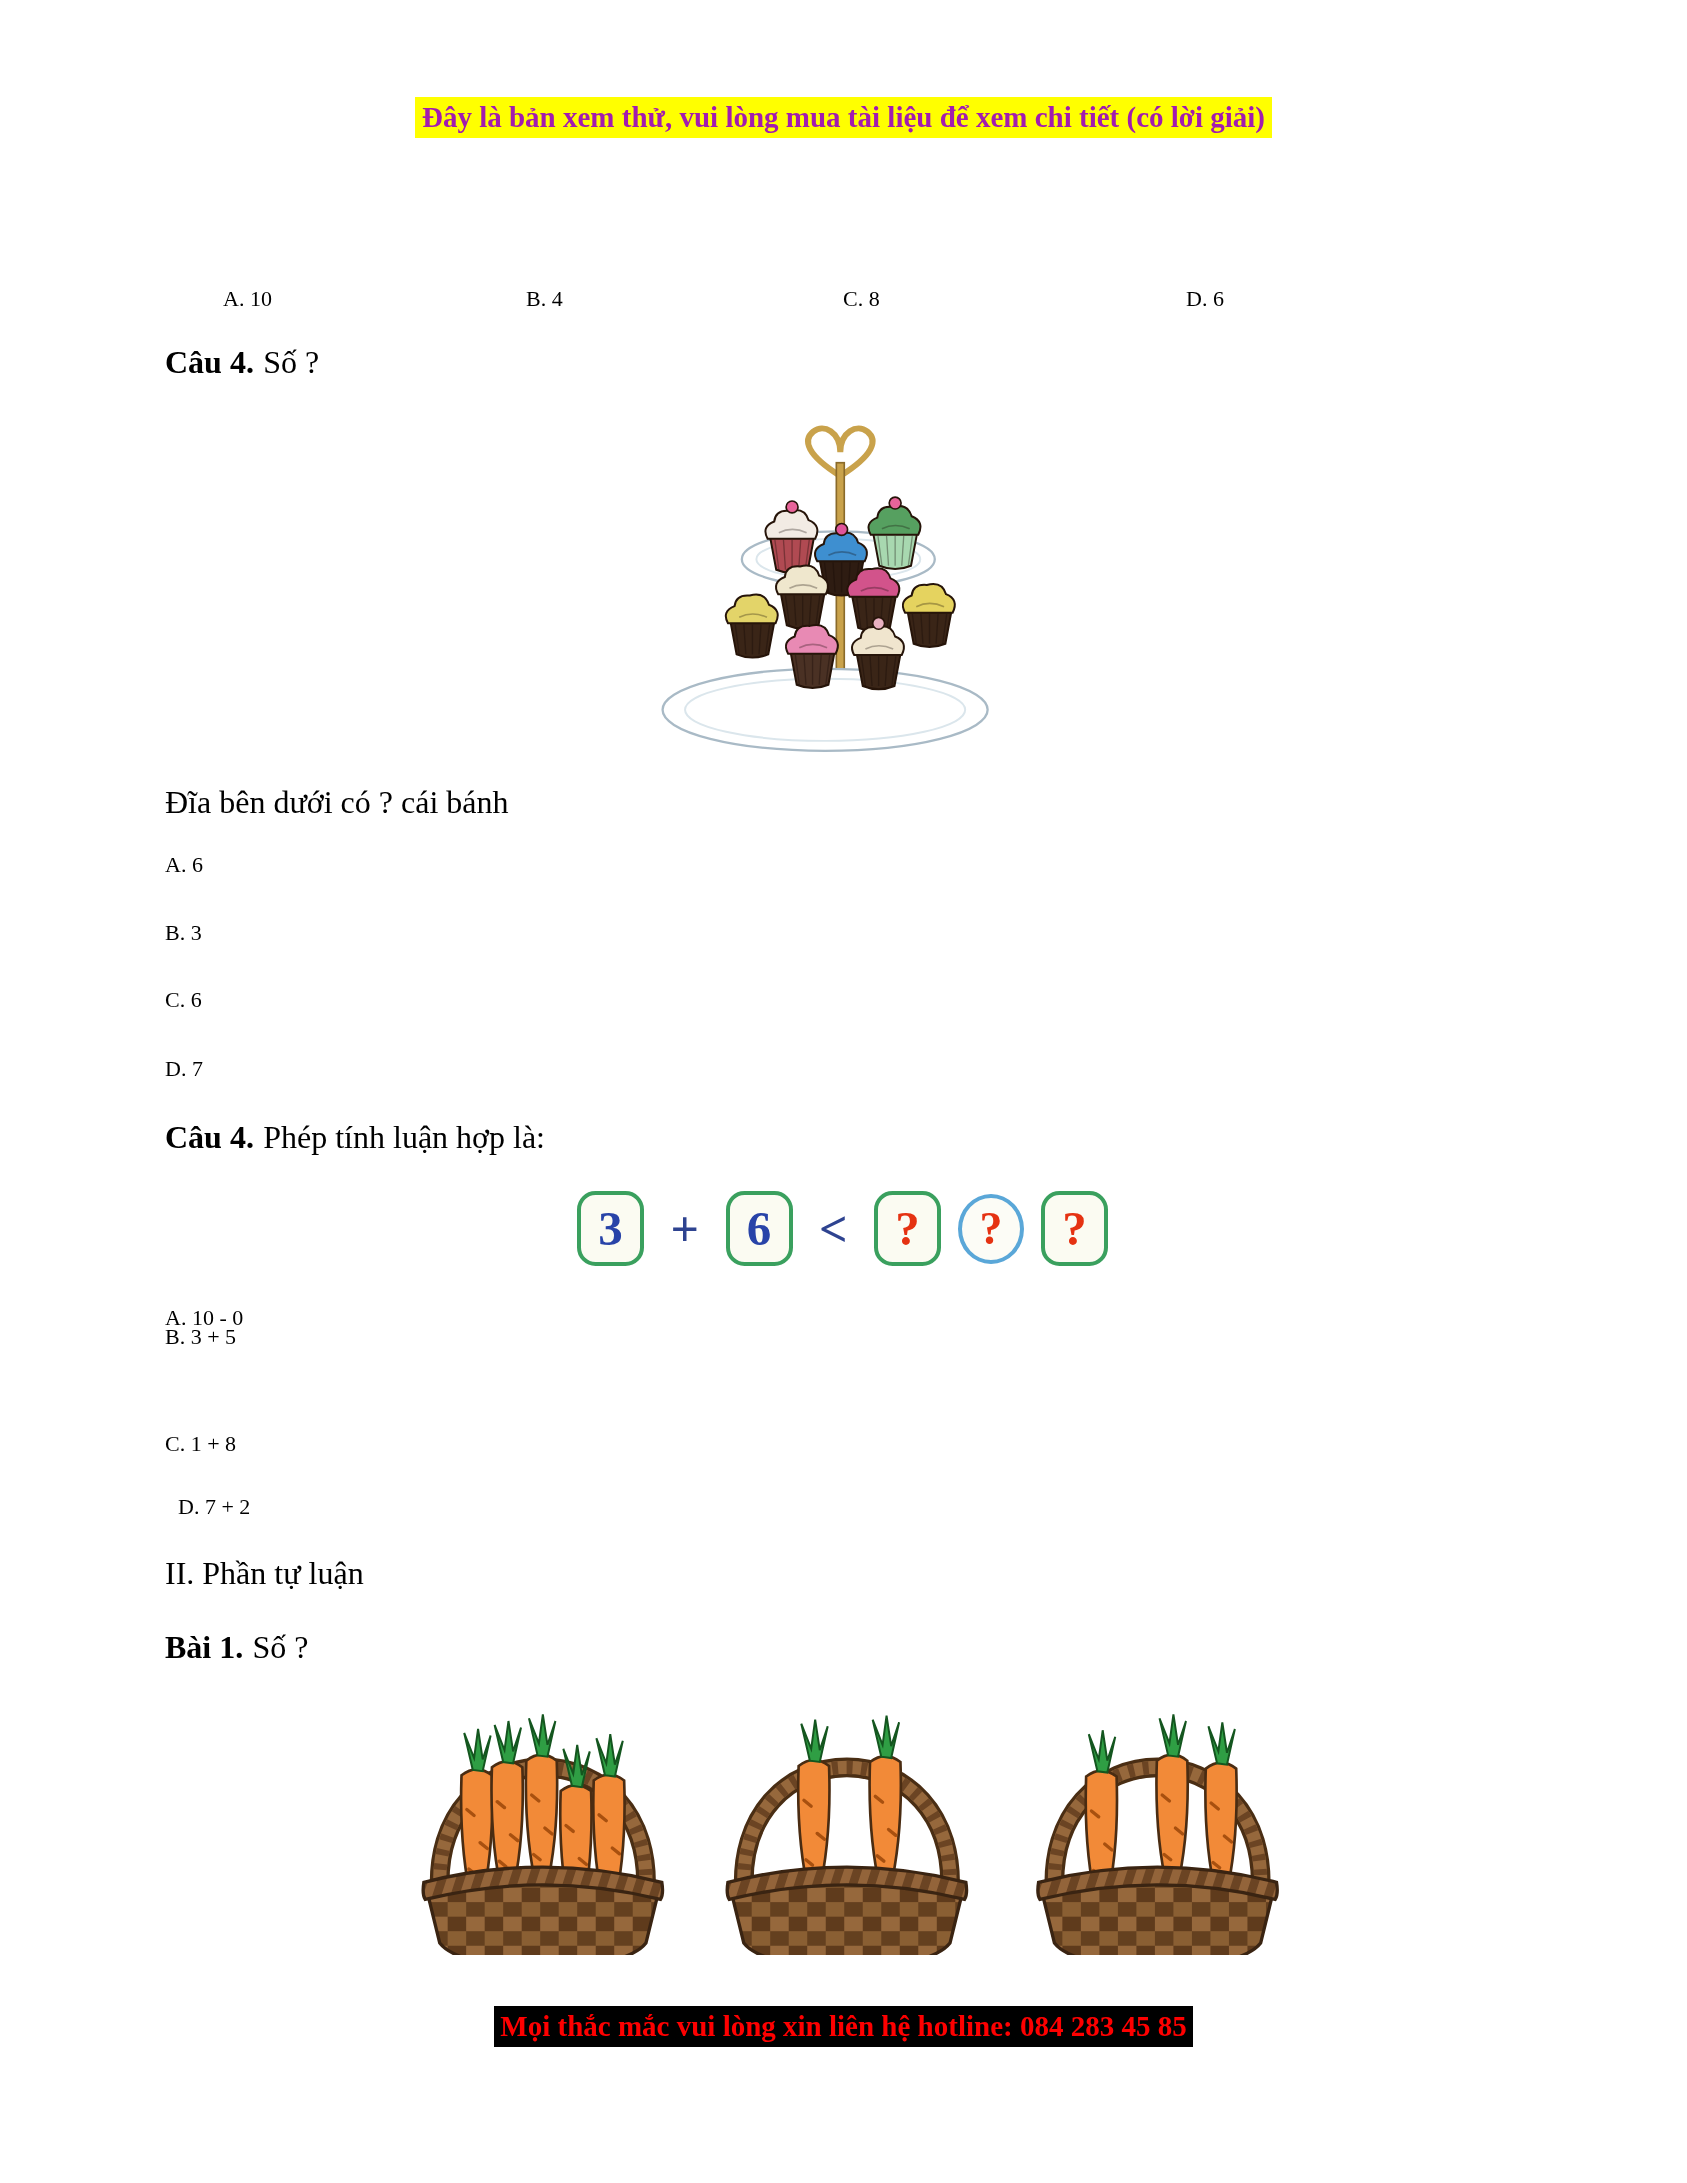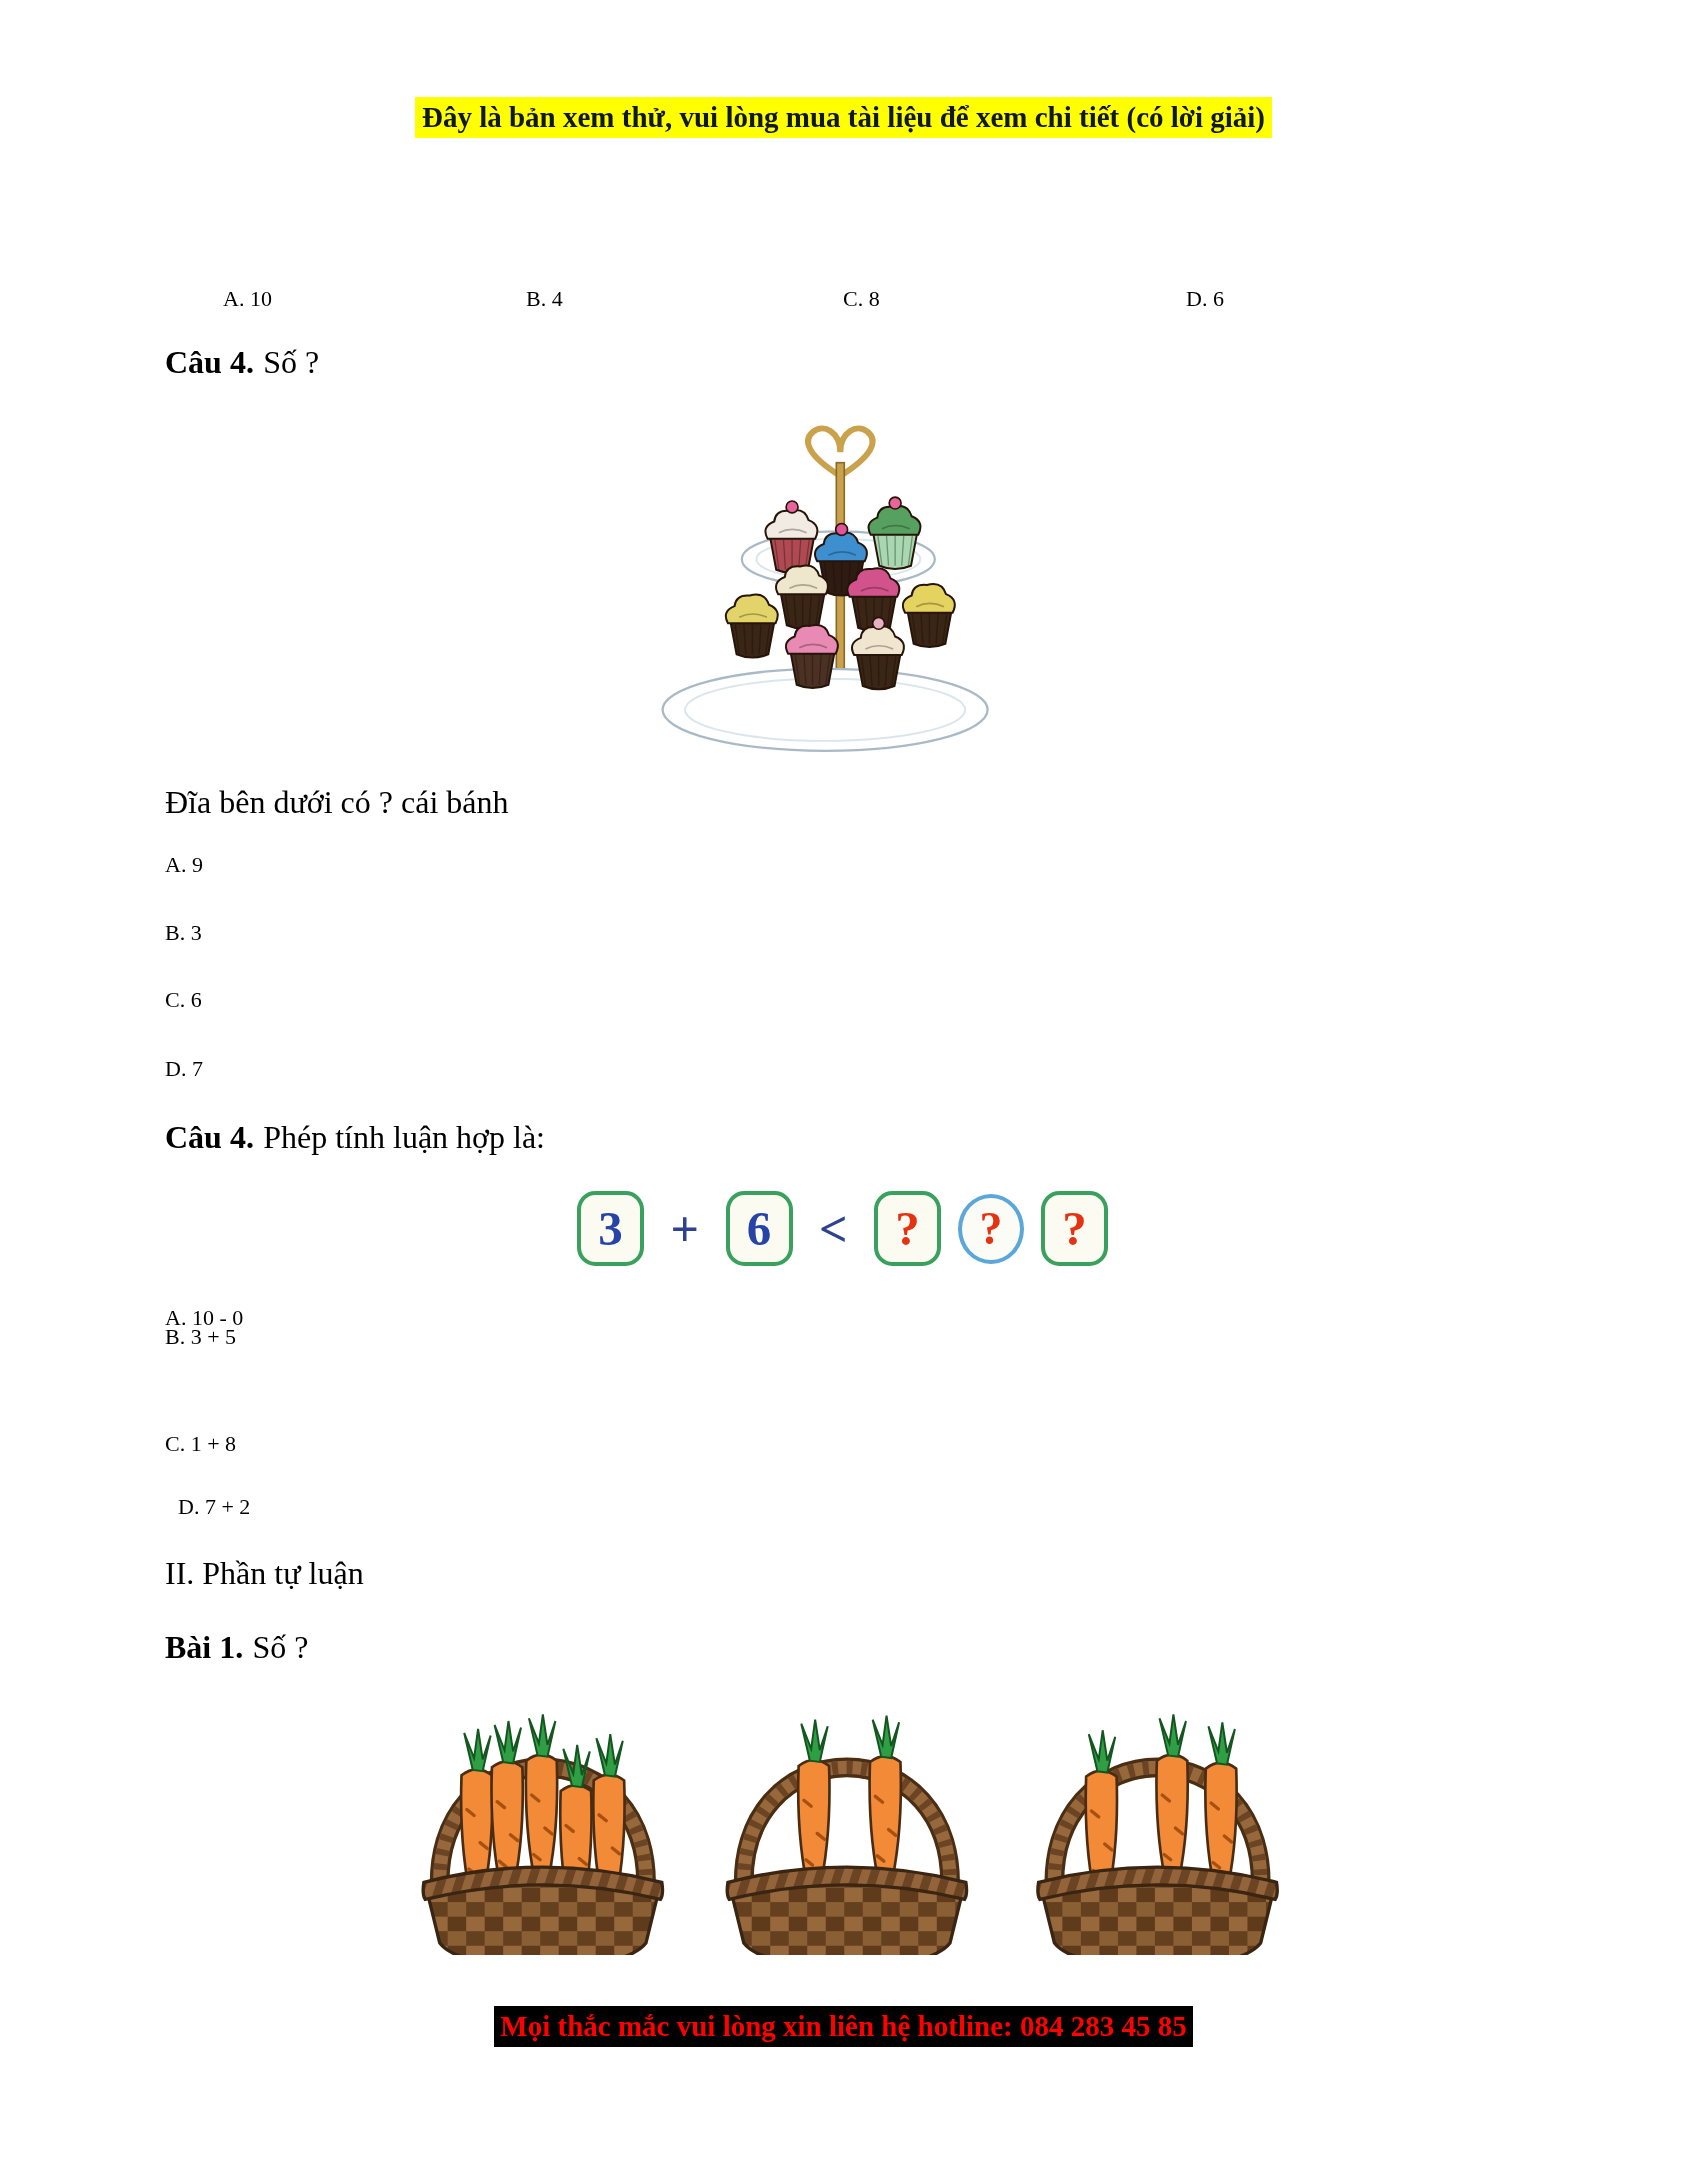--- a/index.html
+++ b/index.html
@@ -21,21 +21,21 @@
   .exp-circle{width:66px;height:70px;border:4px solid #5aa7d8;border-radius:50%;background:#fcfcf6;
            display:flex;align-items:center;justify-content:center;font-size:46px;font-weight:700;margin:0 17px}
   .exp-sign{font-size:50px;font-weight:700;color:#2e4390;margin:0 26.5px}
 </style>
 </head>
 <body>
 
 <div class="page">
 
   <div class="notice" style="top:97px">
-    <span class="hl" style="background: rgb(255, 255, 0); color: #0f172a;">Đây là bản xem thử, vui lòng mua tài liệu để xem chi tiết (có lời giải)</span>
+    <span class="hl" style="background: rgb(255, 255, 0); color: #a21caf;">Đây là bản xem thử, vui lòng mua tài liệu để xem chi tiết (có lời giải)</span>
   </div>
 
   <div>
     <span class="opt" style="left:223px;top:286px">A. 10</span>
     <span class="opt" style="left:526px;top:286px">B. 4</span>
     <span class="opt" style="left:843px;top:286px">C. 8</span>
     <span class="opt" style="left:1186px;top:286px">D. 6</span>
   </div>
 
   <div class="line" style="top:344px">
@@ -142,21 +142,21 @@
           <line x1="26" y1="3" x2="20" y2="48" stroke="rgba(20,10,5,.35)" stroke-width="2"></line>
           <path d="M-37,1 Q-47,-17 -27,-25 Q-25,-43 -4,-41 Q19,-47 25,-27 Q45,-19 35,1 Z" fill="#f0e5ce" stroke="#261409" stroke-width="3"></path>
           <path d="M-20,-8 Q0,-18 22,-8" fill="none" stroke="rgba(20,10,5,.3)" stroke-width="2.5"></path>
           <circle cx="0" cy="-47" r="9" fill="#e8b0c0" stroke="#261409" stroke-width="2.5"></circle>
         </g>
       </g>
   </svg>
 
   <div class="line" style="top:784px">Đĩa bên dưới có ? cái bánh</div>
   <div>
-    <div class="opt" style="left:165px;top:852px">A. 9</div>
+    <div class="opt" style="left:165px;top:852px">A. 6</div>
     <div class="opt" style="left:165px;top:920px">B. 3</div>
     <div class="opt" style="left:165px;top:987px">C. 6</div>
     <div class="opt" style="left:165px;top:1056px">D. 7</div>
   </div>
 
   <div class="line" style="top:1119px">
     <span class="qlabel">Câu 4.</span><span>Phép tính luận hợp là:</span>
   </div>
 
   <div class="exp-row">

